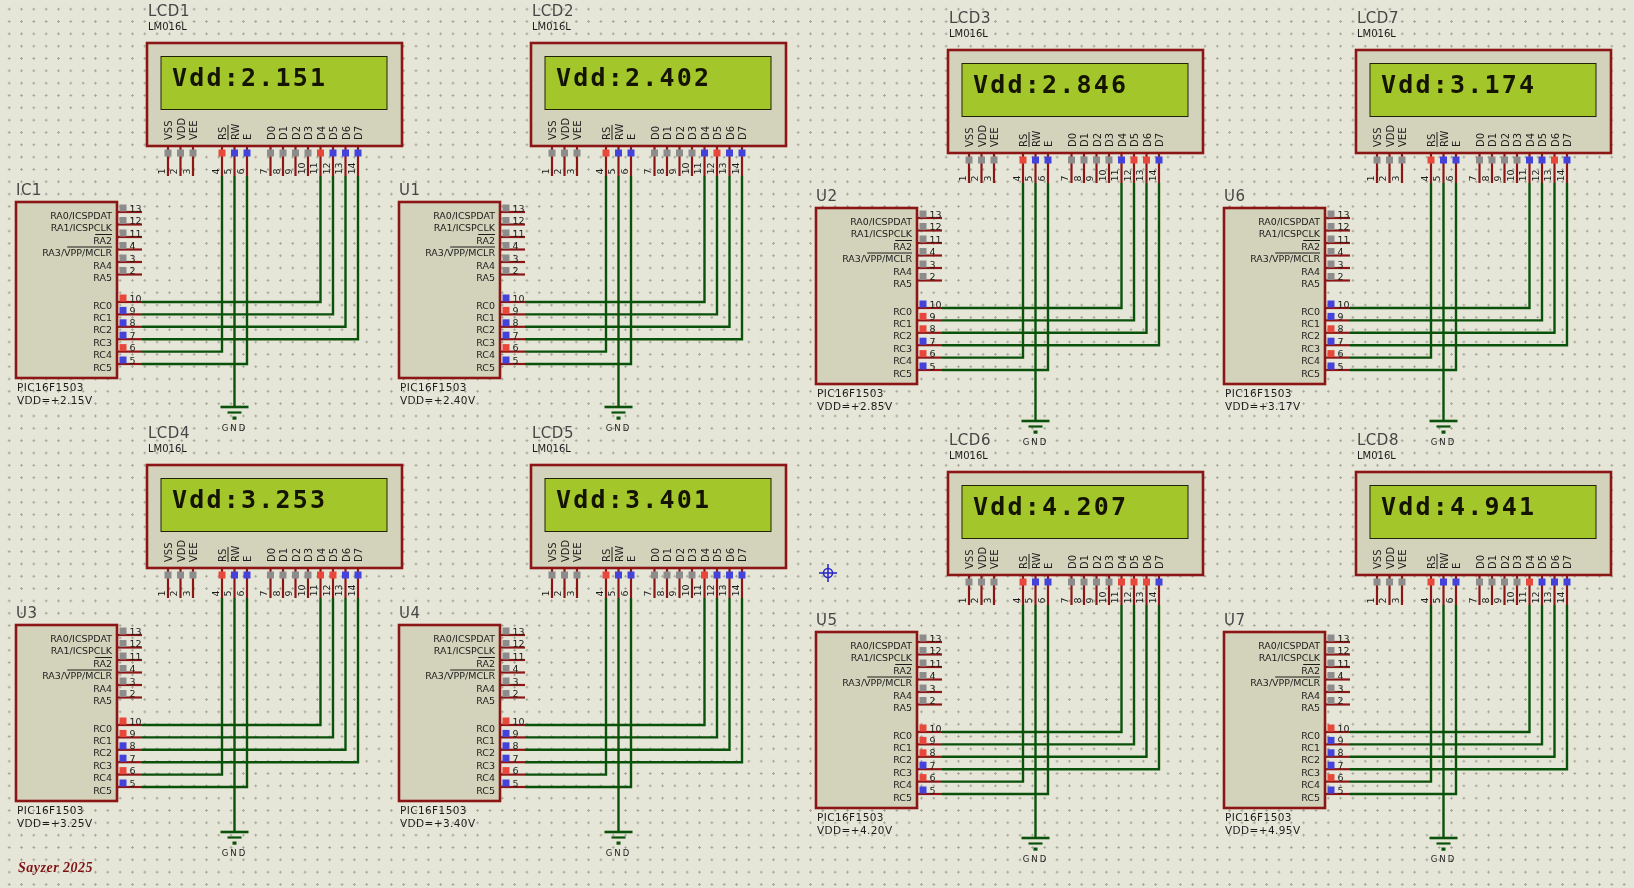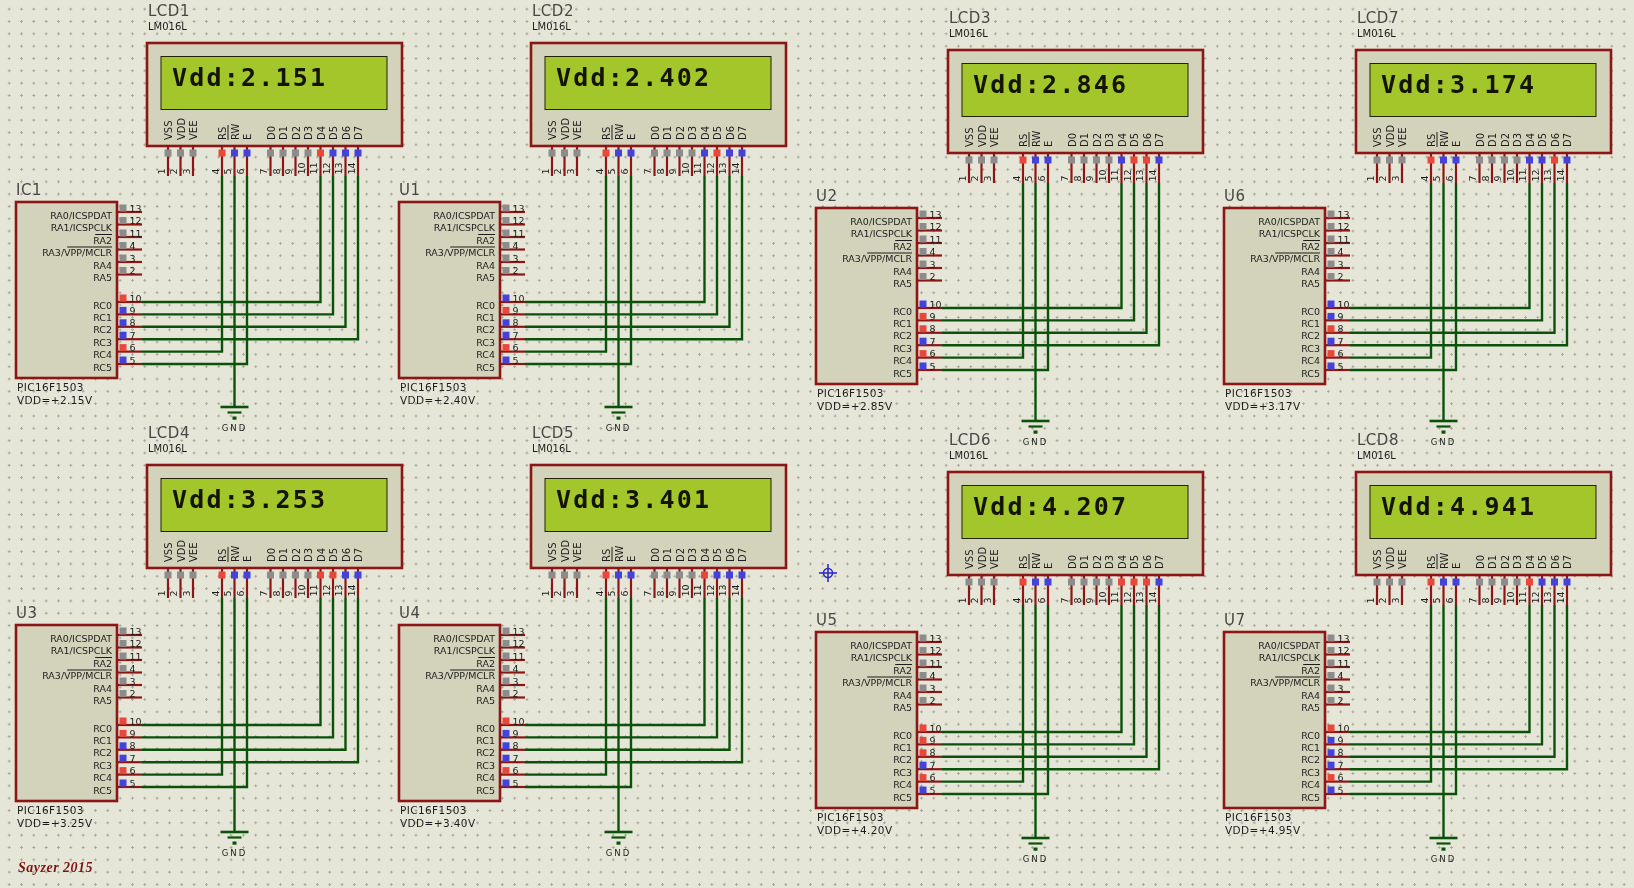--- a/index.html
+++ b/index.html
@@ -1118,14 +1118,14 @@
           <rect x="1563.5" y="578.5" width="7" height="7" fill="#4343DB"></rect>
           <text x="1563.5" y="603.5" font-size="9.5" fill="#1C1C1C" font-family="&quot;DejaVu Sans&quot;,&quot;Liberation Sans&quot;,sans-serif" text-anchor="start" transform="rotate(-90 1563.5 603.5)">14</text>
         </g>
       </g>
       <g>
         <circle cx="828" cy="573" r="4.5" fill="none" stroke="#2B2BC8" stroke-width="1.6"></circle>
         <line x1="819" y1="573" x2="837" y2="573" stroke="#2B2BC8" stroke-width="1.6"></line>
         <line x1="828" y1="564" x2="828" y2="582" stroke="#2B2BC8" stroke-width="1.6"></line>
       </g>
     </svg>
-  <div class="watermark">Sayzer 2015</div>
+  <div class="watermark">Sayzer 2025</div>
 </div>
 
 </body></html>

